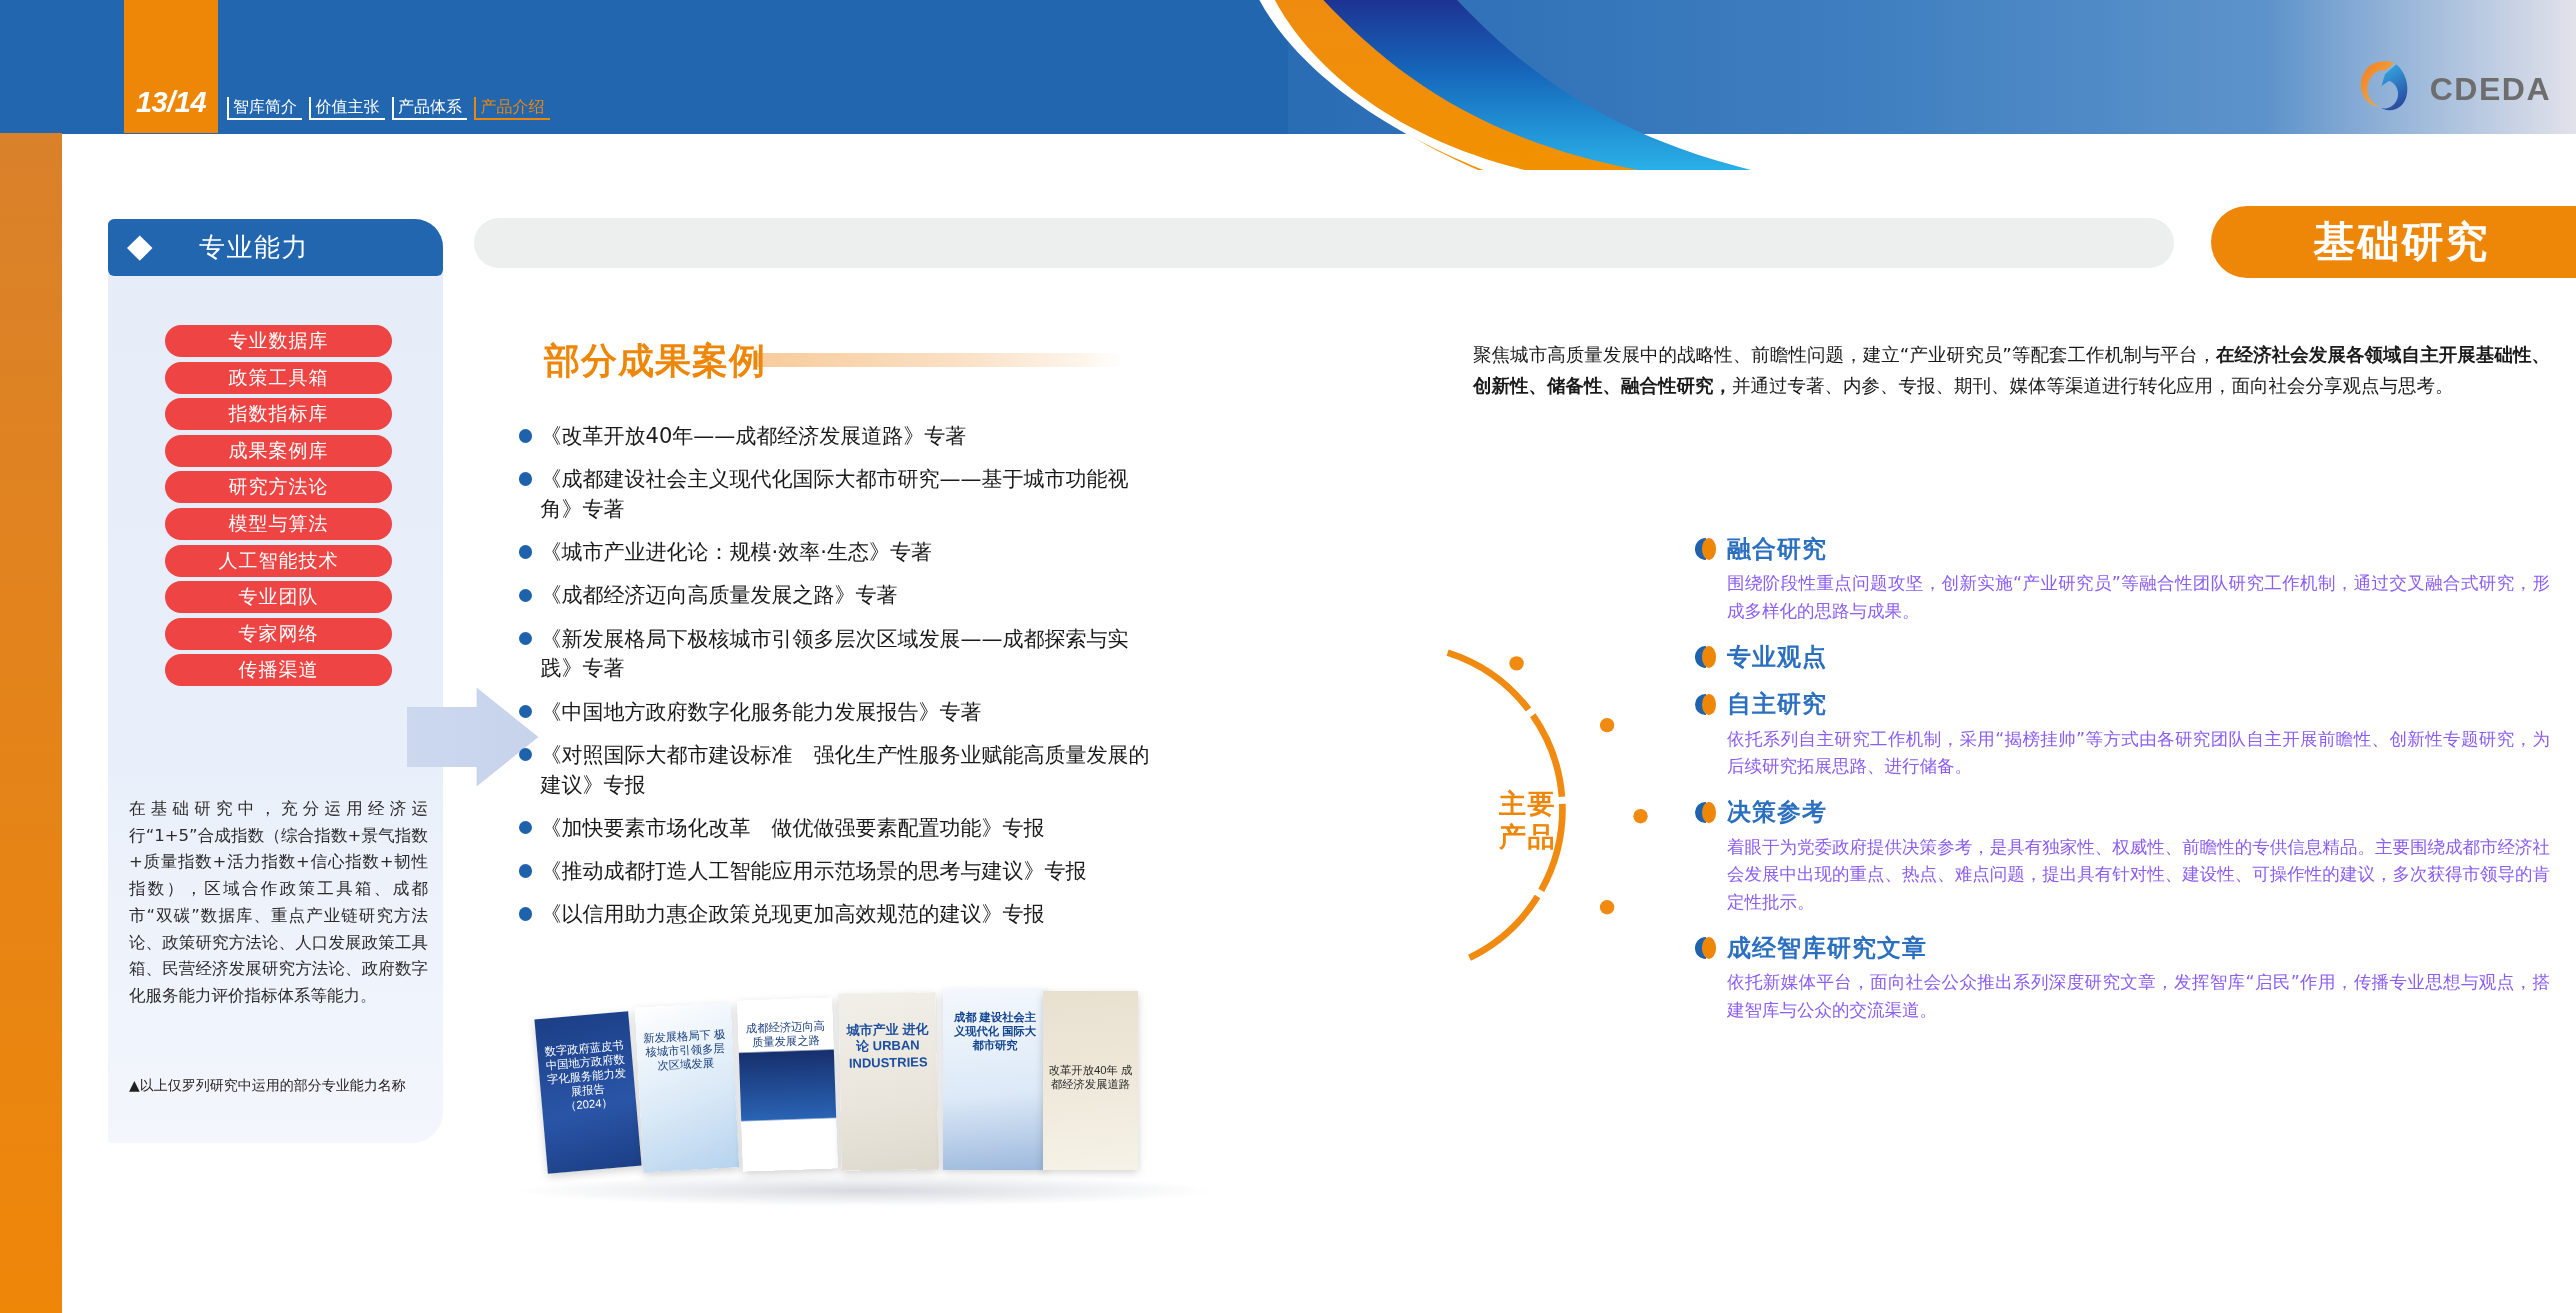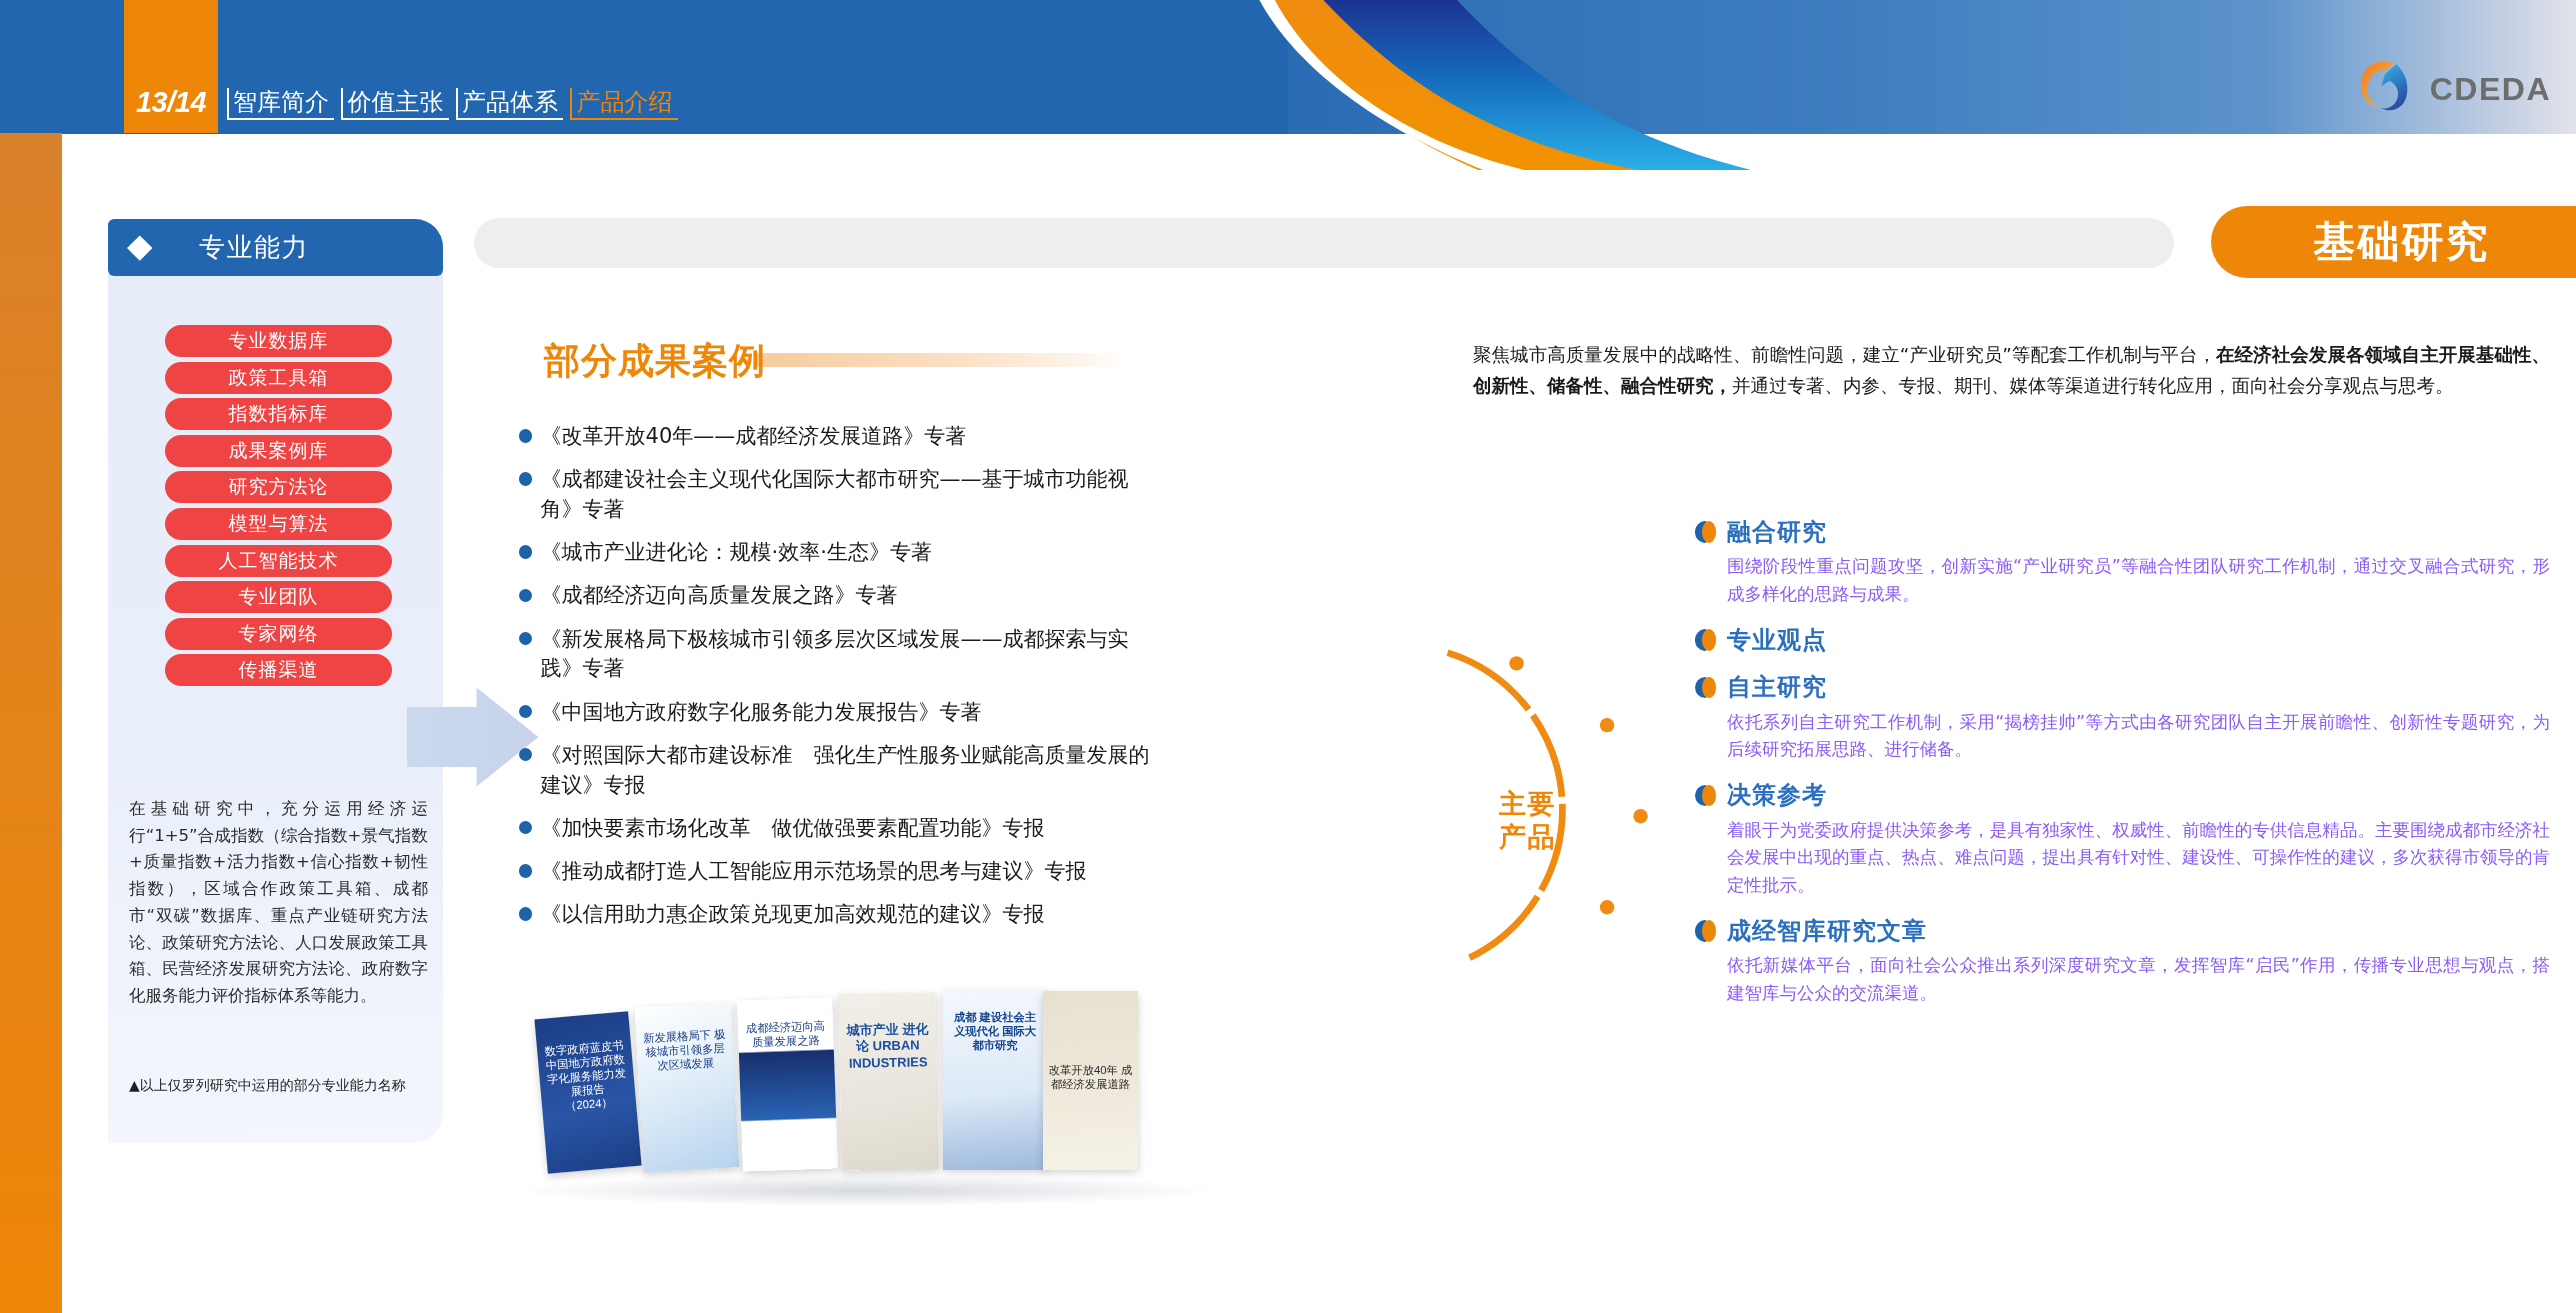--- a/index.html
+++ b/index.html
@@ -38,21 +38,21 @@
   .page-num span{
     color:#fff;font-size:29px;font-weight:bold;font-style:italic;
     padding-bottom:14.4px;letter-spacing:-0.5px;
   }
   .navs{
     position:absolute;left:227px;top:0;height:133px;display:flex;align-items:flex-end;
   }
   .nav-item{
     border-left:2.1px solid #fff;border-bottom:2.1px solid #fff;
     padding:2.1px 5.2px 2.1px 4.1px;margin-right:7.2px;margin-bottom:13.4px;
-    color:#ffffff;font-size:24px;line-height:1.05;
+    color:#ffffff;font-size:16px;line-height:1.05;
     font-family:"DejaVu Sans",sans-serif;
   }
   .nav-item.active{border-left-color:#ee8608;border-bottom-color:#ee8608;color:#ee8608;}
 
   .logo-wrap{
     position:absolute;right:41px;top:57px;display:flex;align-items:center;gap:14.4px;
   }
   .logo-text{font-size:32px;font-weight:bold;color:#6d6d6d;letter-spacing:1.5px;}
 
   
@@ -156,21 +156,21 @@
   }
 
   
   .intro{
     position:absolute;left:1473px;top:340px;width:1077px;
     font-size:18.5px;line-height:1.65;color:#1a1a1a;text-align:justify;
     font-family:"DejaVu Sans",sans-serif;
   }
   .intro b{font-weight:bold;}
 
-  .items{position:absolute;left:1695px;top:516px;width:855px;}
+  .items{position:absolute;left:1695px;top:533px;width:855px;}
   .item{margin-bottom:15.5px;}
   .item-head{display:flex;align-items:center;margin-bottom:5.2px;}
   .item-ic{
     position:relative;width:20.6px;height:21.6px;margin-right:11.3px;flex:0 0 auto;
   }
   .item-ic .l{position:absolute;left:0;top:0;width:11.3px;height:21.6px;
     background:#1f62ac;border-radius:10.8px 0 0 10.8px;}
   .item-ic .r{position:absolute;left:6.7px;top:0;width:14px;height:21.6px;
     background:#ee8608;border-radius:50%;}
   .item-title{

